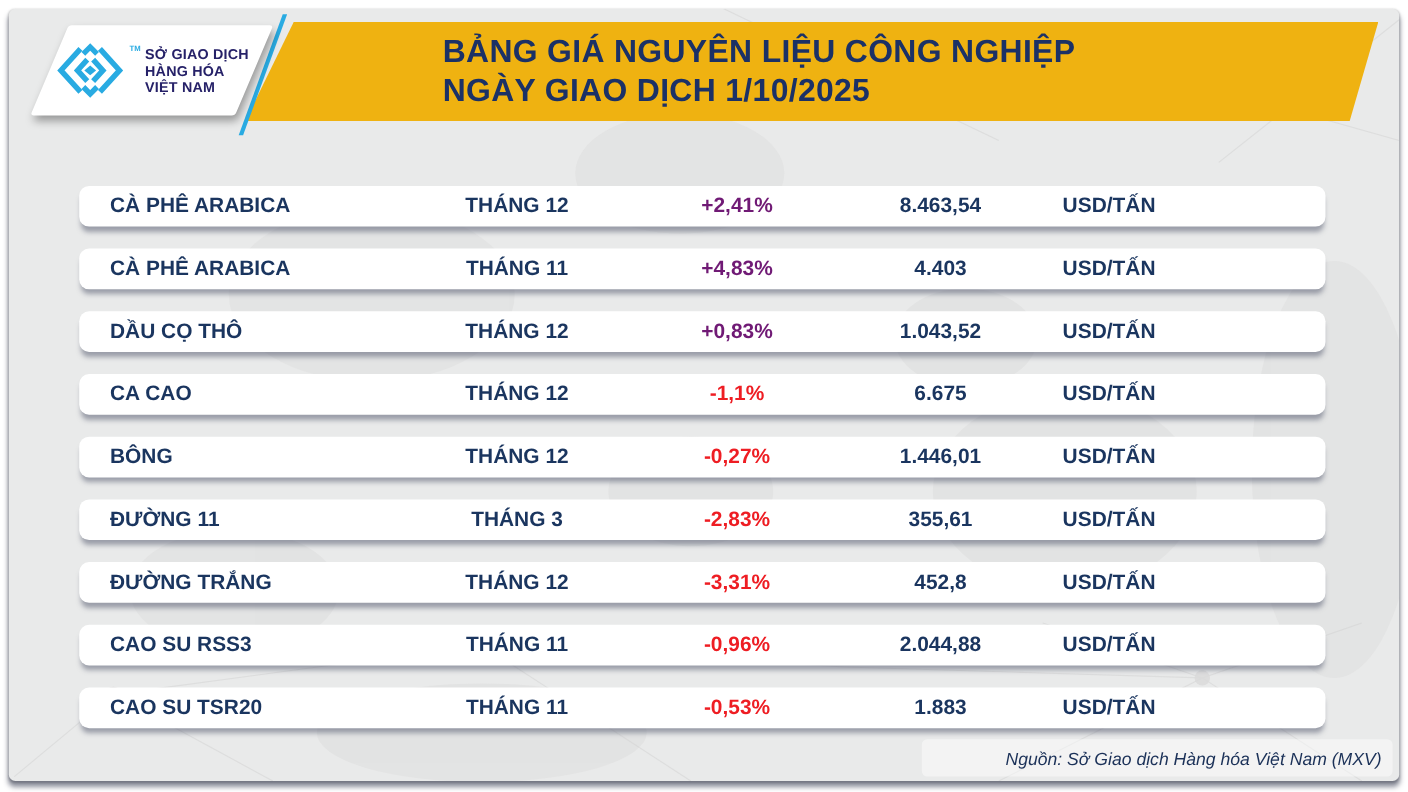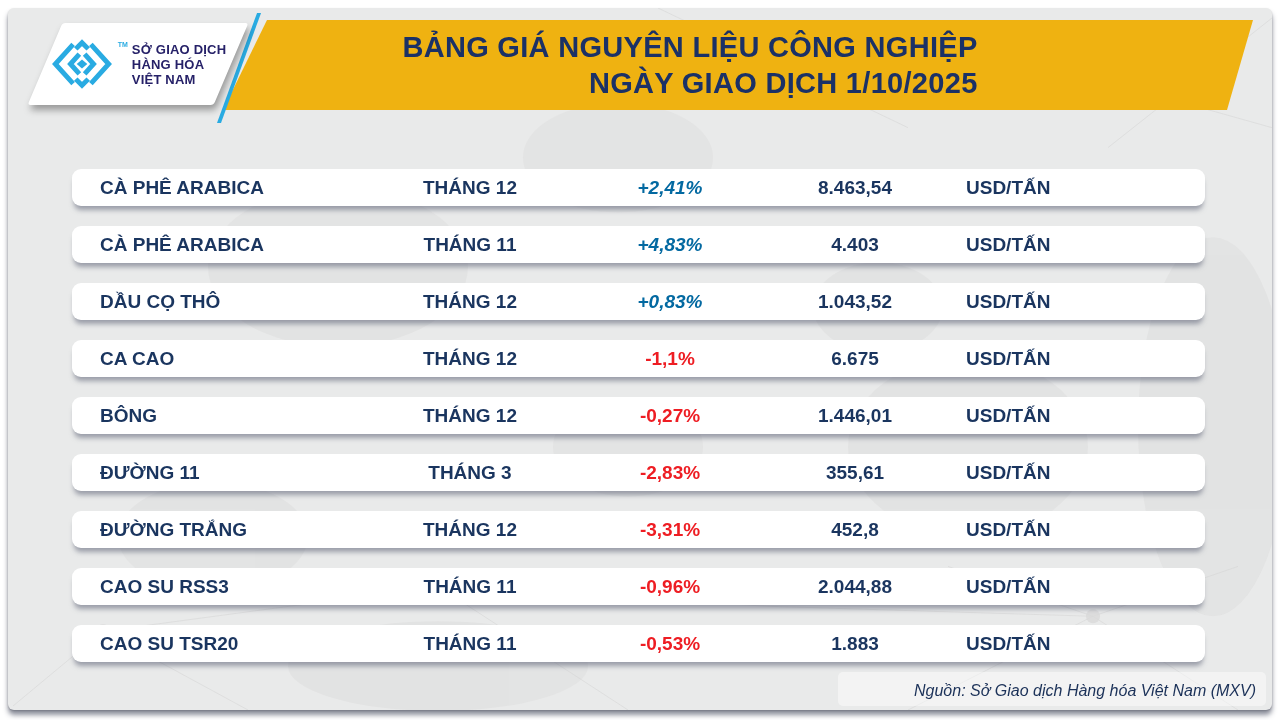--- a/index.html
+++ b/index.html
@@ -4,21 +4,21 @@
 <style>
   html,body{margin:0;padding:0;background:#ffffff;width:1280px;height:720px;overflow:hidden;
     font-family:"Liberation Sans","DejaVu Sans",sans-serif;}
   .canvas{position:absolute;left:8px;top:8px;width:1264px;height:702px;background:#e9eaea;
     border-radius:6px;box-shadow:0 5px 5px rgba(30,35,60,.5),0 1px 2px rgba(0,0,0,.2);overflow:hidden;}
   .bg-deco{position:absolute;left:0;top:0;width:100%;height:100%;pointer-events:none;}
   
   .banner{position:absolute;left:215px;top:12px;width:1030px;height:90px;background:#efb211;
     clip-path:polygon(44px 0,100% 0,calc(100% - 26px) 100%,0 100%);
     display:flex;align-items:center;justify-content:center;z-index:1;}
-  .banner-text{text-align:right;padding-right:96px;color:#1b3166;font-weight:bold;
+  .banner-text{text-align:left;padding-right:96px;color:#1b3166;font-weight:bold;
     font-size:29px;line-height:36px;letter-spacing:.3px;}
   
   .slash{position:absolute;left:209px;top:5px;width:4px;height:110px;background:#29abe2;
     transform:skewX(-20deg);transform-origin:bottom left;z-index:2;}
   
   .logo-plate{position:absolute;left:37px;top:15px;width:186px;height:82px;background:#ffffff;
     transform:skewX(-23deg);border-radius:3px;box-shadow:4px 5px 7px rgba(0,0,0,.35);z-index:3;}
   .logo-inner{position:absolute;inset:0;transform:skewX(23deg);display:flex;align-items:center;
     justify-content:center;gap:4px;}
   .logo-mark{width:64px;height:54px;flex:0 0 auto;}
@@ -27,21 +27,21 @@
   
   .rows{position:absolute;left:64px;top:161px;width:1133px;z-index:1;}
   .row{height:37px;margin-bottom:20px;background:#ffffff;border-radius:9px;
     box-shadow:0 6px 5px -2px rgba(90,95,115,.55);
     display:grid;grid-template-columns:280px 180px 220px 150px 1fr;align-items:center;
     padding-left:28px;font-weight:bold;font-size:19px;color:#1a355f;}
   .c{white-space:nowrap;}
   .month,.change{text-align:center;}
   .price{text-align:center;}
   .unit{padding-left:36px;}
-  .up{color:#0369a1;font-style:italic;}
+  .up{color:#701a75;}
   .down{color:#ee1d23;}
   
   .source-bg{position:absolute;right:6px;bottom:4px;width:428px;height:34px;
     background:rgba(255,255,255,.45);border-radius:5px;z-index:1;}
   .source{position:absolute;right:16px;bottom:10px;font-size:16px;font-weight:normal;
     font-style:italic;color:#1b3158;z-index:2;}
 </style>
 </head>
 <body>
 

